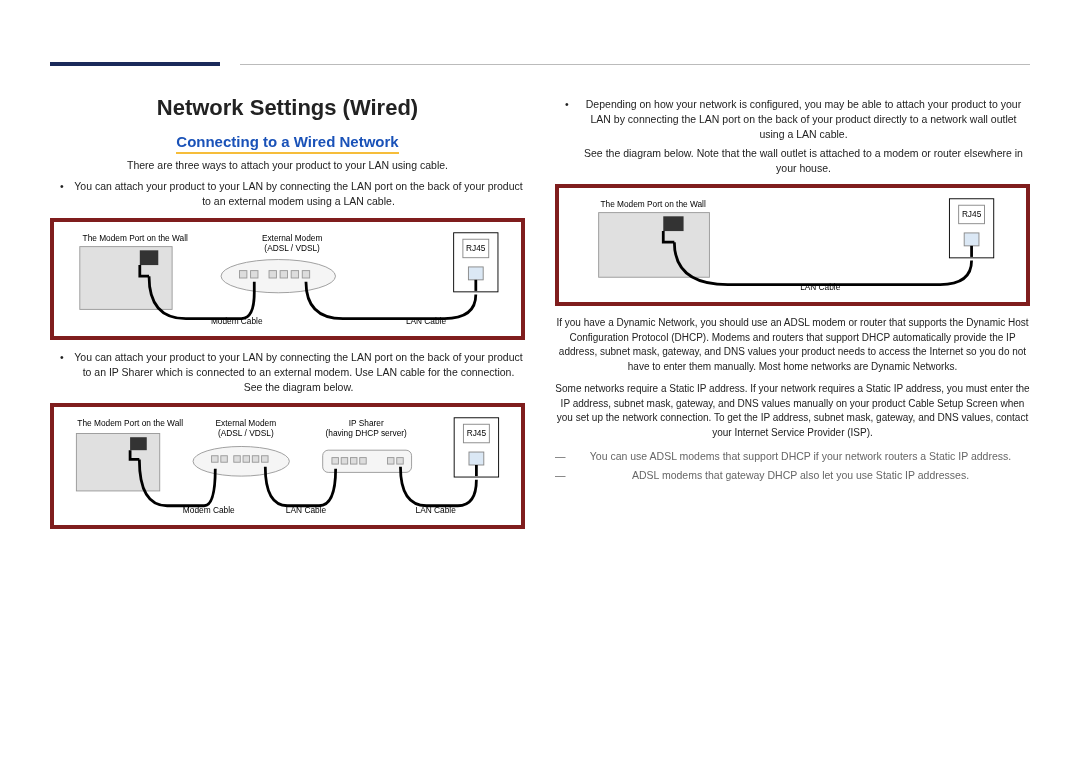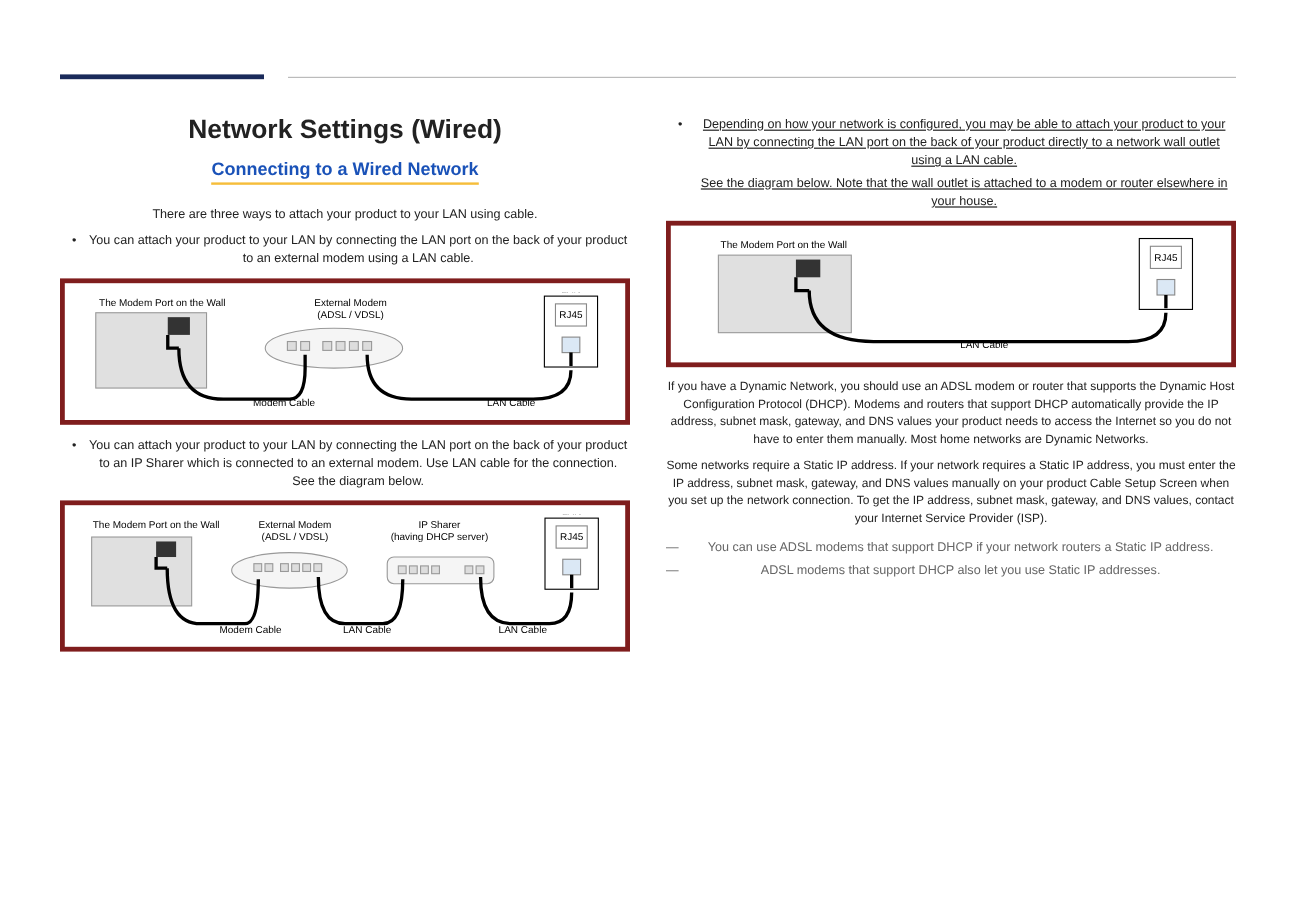--- a/index.html
+++ b/index.html
@@ -46,21 +46,21 @@
     color: #222;
     margin-bottom: 12px;
   }
   .h2 {
     display: inline-block;
     font-size: 15px;
     font-weight: 700;
     color: #1a52b8;
     border-bottom: 2px solid #f6bd3a;
     padding-bottom: 2px;
-    margin-bottom: 18px;
+    margin-bottom: 4px;
   }
   .intro {
     font-size: 10.5px;
     line-height: 1.45;
     margin-bottom: 6px;
   }
   ul.bullets {
     list-style: none;
     padding-left: 22px;
     font-size: 10.5px;
@@ -216,21 +216,21 @@
         <text x="145" y="106" class="fig-label" text-anchor="middle">Modem Cable</text>
         <path d="M206 56 Q206 98 230 98 L264 98 Q282 98 282 58" stroke="#000" fill="none" stroke-width="3"></path>
         <text x="250" y="106" class="fig-label" text-anchor="middle">LAN Cable</text>
         <path d="M352 56 Q352 98 380 98 L414 98 Q434 98 434 70" stroke="#000" fill="none" stroke-width="3"></path>
         <text x="390" y="106" class="fig-label" text-anchor="middle">LAN Cable</text>
       </svg>
     </div>
   </div>
 
   <div class="col">
-    <ul class="bullets" style="margin-top:2px;text-decoration:underline;">
+    <ul class="bullets" style="margin-top:2px;">
       <li>
         <span>Depending on how your network is configured, you may be able to attach your product to your LAN by connecting the LAN port on the back of your product directly to a network wall outlet using a LAN cable.</span>
         <span class="sub">See the diagram below. Note that the wall outlet is attached to a modem or router elsewhere in your house.</span>
       </li>
     </ul>
 
     <div class="figure">
       <svg viewBox="0 0 460 104">
 
         <rect x="20" y="18" width="120" height="70" fill="#e0e0e0" stroke="#999"></rect>
@@ -248,16 +248,16 @@
         <path d="M102 50 Q102 96 160 96 L390 96 Q424 96 424 70" stroke="#000" fill="none" stroke-width="3"></path>
         <text x="260" y="102" class="fig-label" text-anchor="middle">LAN Cable</text>
       </svg>
     </div>
 
     <p class="p">If you have a Dynamic Network, you should use an ADSL modem or router that supports the Dynamic Host Configuration Protocol (DHCP). Modems and routers that support DHCP automatically provide the IP address, subnet mask, gateway, and DNS values your product needs to access the Internet so you do not have to enter them manually. Most home networks are Dynamic Networks.</p>
     <p class="p">Some networks require a Static IP address. If your network requires a Static IP address, you must enter the IP address, subnet mask, gateway, and DNS values manually on your product Cable Setup Screen when you set up the network connection. To get the IP address, subnet mask, gateway, and DNS values, contact your Internet Service Provider (ISP).</p>
 
     <ul class="dash-list">
       <li>You can use ADSL modems that support DHCP if your network routers a Static IP address.</li>
-      <li>ADSL modems that support DHCP also let you use Static IP addresses.</li>
+      <li>ADSL modems that gateway DHCP also let you use Static IP addresses.</li>
     </ul>
   </div>
 </div>
 
 </body></html>

